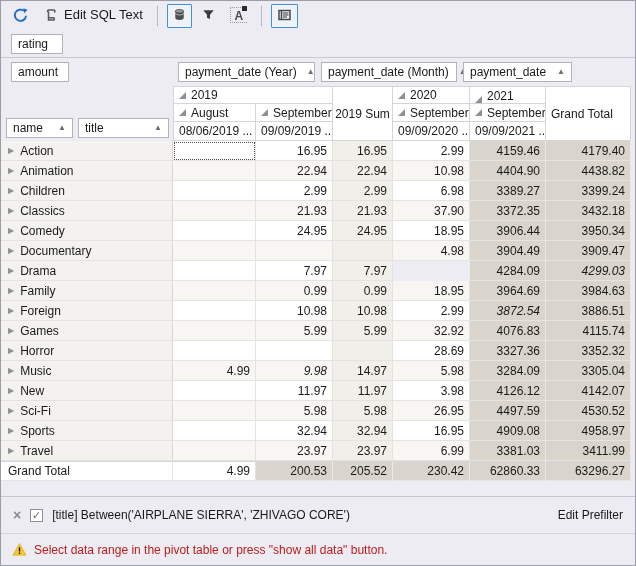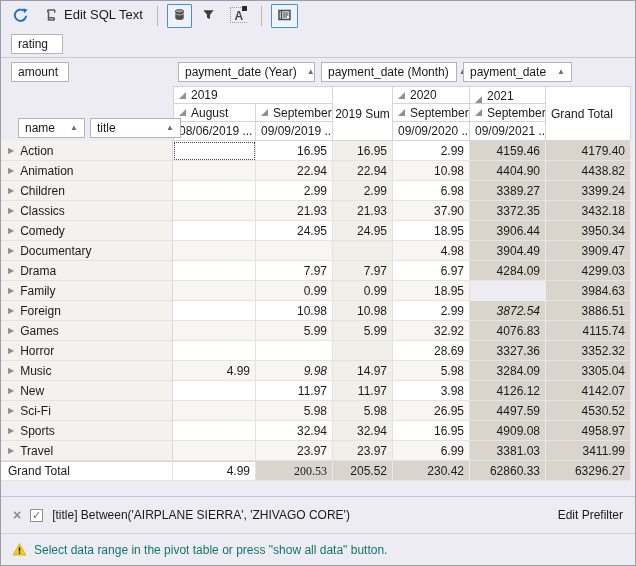--- a/index.html
+++ b/index.html
@@ -58,21 +58,21 @@
   .cell.total-gray{ background:#d9d5cc; border-right:1px solid #eceae4; border-top:1px solid #d4d4da;}
   
   .bottom{ position:absolute; left:0; right:0; bottom:0; }
   .prefilter-row{ display:flex; align-items:center; height:37px; border-top:1px solid #c6c6ce; padding:0 12px; gap:9px;}
   .close-x{ color:#8b8b92; font-size:14px; font-weight:bold; line-height:1; cursor:pointer;}
   .checkbox{ width:13px; height:13px; background:#fff; border:1px solid #8f8f96; font-size:11px; line-height:11px;
     text-align:center; color:#6f6f76; cursor:pointer;}
   .prefilter-text{ font-size:12px; color:#1a1a1a; }
   .edit-prefilter{ margin-left:auto; font-size:12px; color:#1a1a1a; cursor:pointer; }
   .warning-row{ display:flex; align-items:center; height:32px; border-top:1px solid #d5d4db; padding:0 11px; gap:7px;}
-  .warning-text{ font-size:12px; color:#0f766e; }
+  .warning-text{ font-size:12px; color:#b91c1c; }
   svg{ display:block; }
 </style>
 </head>
 <body>
 
 <div class="window">
 
   <div class="toolbar">
     <button class="tool-btn">
       <span>
@@ -143,21 +143,21 @@
       <span class="tri">▲</span>
     </div>
     <div class="chip" style="left:462px; top:4px; width:109px;">
       <span>payment_date</span>
       <span class="tri">▲</span>
     </div>
   </div>
 
   <div class="pivot-grid">
 
-    <div class="corner" style="grid-column:1; grid-row:1 / 4;margin-left:12px;">
+    <div class="corner" style="grid-column:1; grid-row:1 / 4;">
       <div class="chip" style="left:5px; bottom:3px; width:67px;">
         <span>name</span>
         <span class="tri">▲</span>
       </div>
       <div class="chip" style="left:77px; bottom:3px; width:91px;">
         <span>title</span>
         <span class="tri">▲</span>
       </div>
     </div>
 
@@ -270,31 +270,31 @@
       <div class="cell num alt" style="grid-area: 9 / 5;">4.98</div>
       <div class="cell num alt graycol" style="grid-area: 9 / 6;">3904.49</div>
       <div class="cell num alt graycol" style="grid-area: 9 / 7;">3909.47</div>
       <div class="cell label" style="grid-area: 10 / 1;">
         <span class="exp">▶</span>
         <span>Drama</span>
       </div>
       <div class="cell num" style="grid-area: 10 / 2;"></div>
       <div class="cell num" style="grid-area: 10 / 3;">7.97</div>
       <div class="cell num sumcol" style="grid-area: 10 / 4;">7.97</div>
-      <div class="cell num" style="grid-area: 10 / 5;">6.97</div>
       <div class="cell num graycol" style="grid-area: 10 / 6;">4284.09</div>
-      <div class="cell num graycol" style="grid-area: 10 / 7;">4299.03</div>
+      <div class="cell num graycol" style="grid-area: 10 / 7; font-style: italic;">4299.03</div>
       <div class="cell label alt-label" style="grid-area: 11 / 1;">
         <span class="exp">▶</span>
         <span>Family</span>
       </div>
       <div class="cell num alt" style="grid-area: 11 / 2;"></div>
       <div class="cell num alt" style="grid-area: 11 / 3;">0.99</div>
       <div class="cell num alt sumcol" style="grid-area: 11 / 4;">0.99</div>
       <div class="cell num alt" style="grid-area: 11 / 5;">18.95</div>
+      <div class="cell num alt graycol" style="grid-area: 11 / 6;">3964.69</div>
       <div class="cell num alt graycol" style="grid-area: 11 / 7;">3984.63</div>
       <div class="cell label" style="grid-area: 12 / 1;">
         <span class="exp">▶</span>
         <span>Foreign</span>
       </div>
       <div class="cell num" style="grid-area: 12 / 2;"></div>
       <div class="cell num" style="grid-area: 12 / 3;">10.98</div>
       <div class="cell num sumcol" style="grid-area: 12 / 4;">10.98</div>
       <div class="cell num" style="grid-area: 12 / 5;">2.99</div>
       <div class="cell num graycol" style="grid-area: 12 / 6; font-style: italic;">3872.54</div>
@@ -364,21 +364,21 @@
         <span>Travel</span>
       </div>
       <div class="cell num alt" style="grid-area: 19 / 2;"></div>
       <div class="cell num alt" style="grid-area: 19 / 3;">23.97</div>
       <div class="cell num alt sumcol" style="grid-area: 19 / 4;">23.97</div>
       <div class="cell num alt" style="grid-area: 19 / 5;">6.99</div>
       <div class="cell num alt graycol" style="grid-area: 19 / 6;">3381.03</div>
       <div class="cell num alt graycol" style="grid-area: 19 / 7;">3411.99</div>
       <div class="cell total-label" style="grid-area: 20 / 1;">Grand Total</div>
       <div class="cell num total-white" style="grid-area: 20 / 2;">4.99</div>
-      <div class="cell num total-gray" style="grid-area: 20 / 3; font-family: Liberation Serif, serif;">200.53</div>
+      <div class="cell num total-gray" style="grid-area: 20 / 3;">200.53</div>
       <div class="cell num total-gray" style="grid-area: 20 / 4;">205.52</div>
       <div class="cell num total-gray" style="grid-area: 20 / 5;">230.42</div>
       <div class="cell num total-gray" style="grid-area: 20 / 6;">62860.33</div>
       <div class="cell num total-gray" style="grid-area: 20 / 7;">63296.27</div>
     </div>
 
   <div class="bottom">
     <div class="prefilter-row">
       <span class="close-x">×</span>
       <span class="checkbox"><span>✓</span></span>

